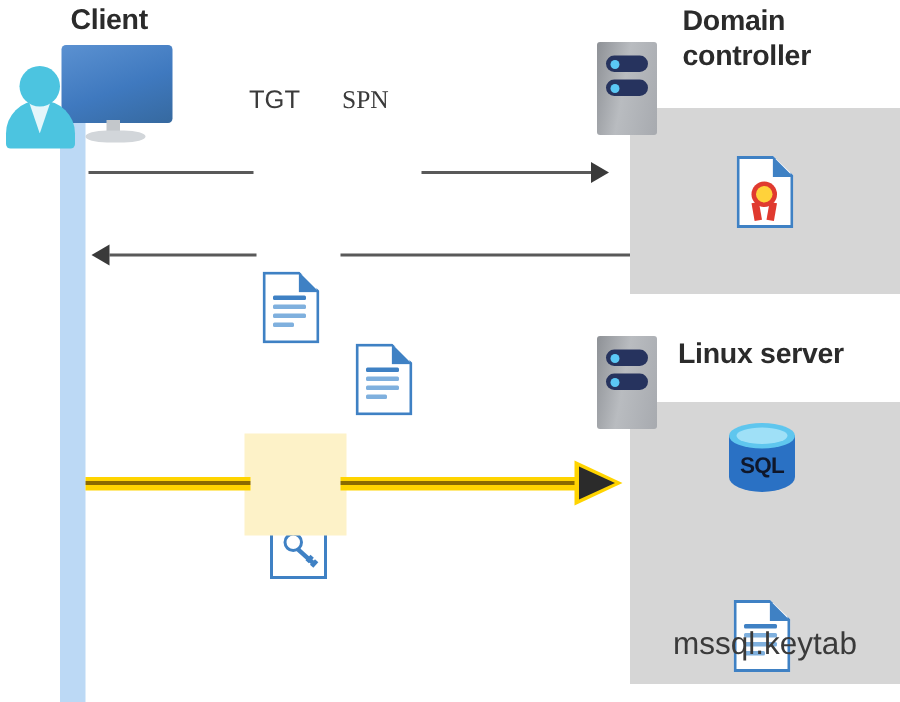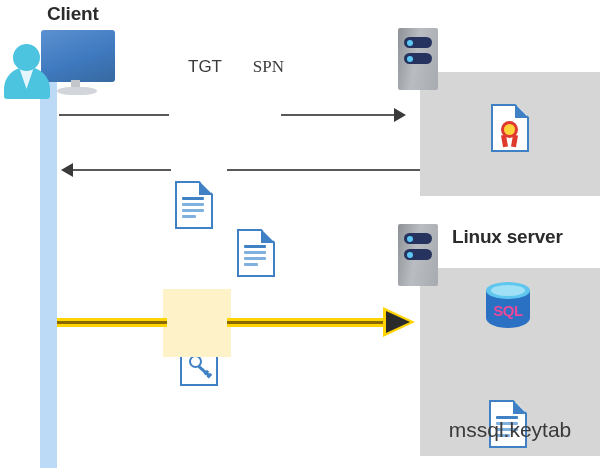--- a/index.html
+++ b/index.html
@@ -184,21 +184,21 @@
     border-radius: 1px;
   }
   .doc .ln.l1 { top: 22px; width: 22px; }
   .doc .ln.l2 { top: 28px; width: 22px; }
   .doc .ln.l3 { top: 34px; width: 14px; }
   .doc .ln.l0 { top: 16px; width: 22px; background:#3f81c4; }
 
   .doclabel {
     font-size: 17px;
     color: #3a3a3a;
-    text-align: right;
+    text-align: left;
     width: 56px;
   }
   #tgt-label { left: 166px; top: 57px; }
   #spn-label { left: 228px; top: 57px; font-family: Liberation Serif, serif; }
   #tgt-doc { left: 175px; top: 85px; }
   #spn-doc { left: 237px; top: 85px; }
 
   
   .keydoc .key-ring {
     position: absolute;
@@ -288,21 +288,21 @@
     left: 5px; top: 3px;
     width: 34px; height: 11px;
     border-radius: 50%;
     background: #9fe0f7;
   }
   #sql-db .sqltext {
     position: absolute;
     left: 0; top: 20px;
     width: 44px;
     text-align: center;
-    color: #ec4899;
+    color: #0f172a;
     font-size: 15px;
     font-weight: bold;
     letter-spacing: -0.5px;
   }
 </style>
 </head>
 <body>
 
 <div id="canvas">
 
@@ -322,20 +322,22 @@
 
   <div class="abs rack" id="dc-rack">
     <div class="bar b1">
         <div class="dot"></div>
       </div>
     <div class="bar b2">
         <div class="dot"></div>
       </div>
   </div>
   <div class="abs title" id="dc-title">
+    <div>Domain</div>
+    <div>controller</div>
   </div>
 
   <div class="abs doc certdoc" id="cert-doc">
     <div class="page"></div>
     <div class="fold"></div>
     <div class="rib1"></div>
     <div class="rib2"></div>
     <div class="seal"></div>
     <div class="seal-in"></div>
   </div>

